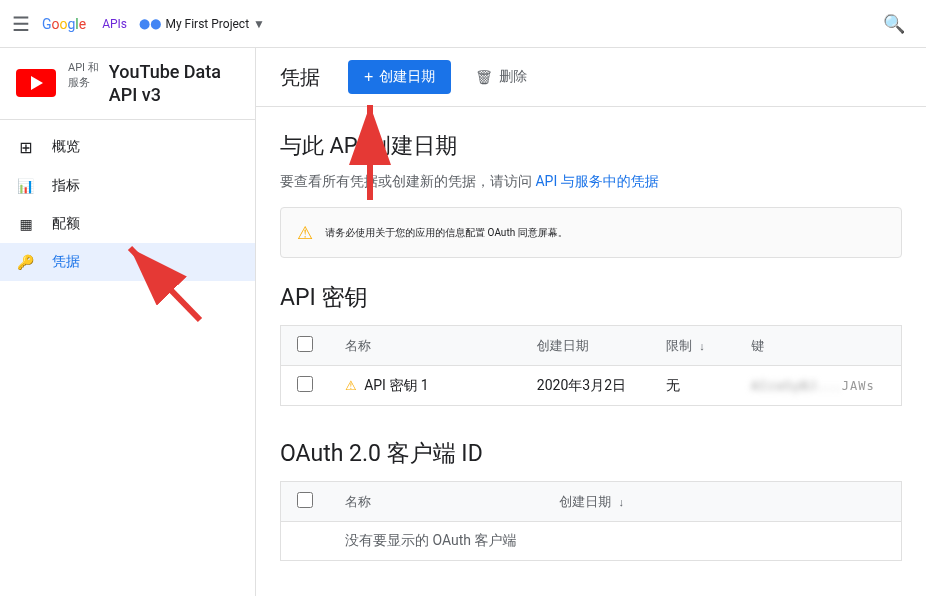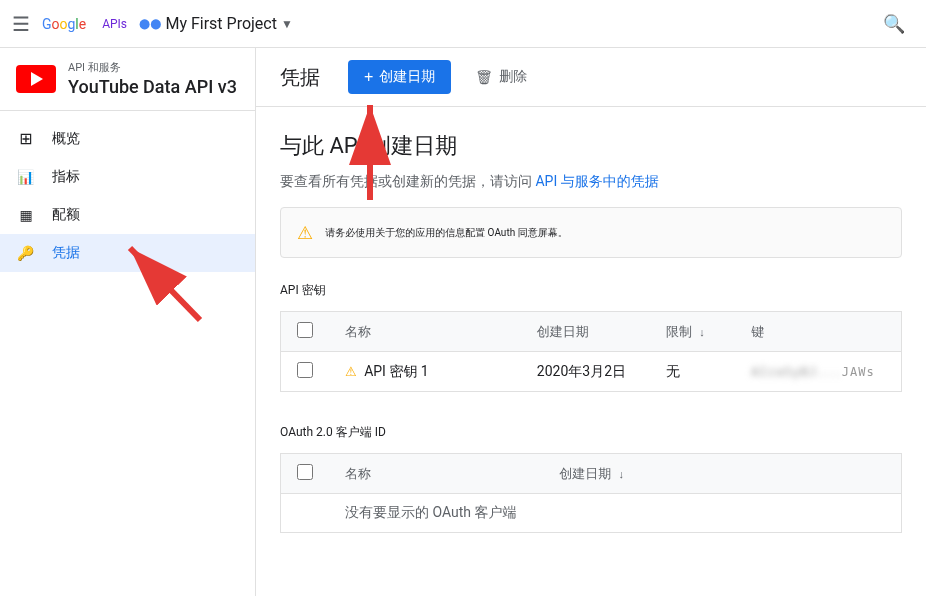--- a/index.html
+++ b/index.html
@@ -14,34 +14,34 @@
     .topbar-left { display: flex; align-items: center; gap: 12px; flex: 1; }
     .hamburger-icon { cursor: pointer; color: #5f6368; font-size: 20px; }
     .google-apis-logo { display: flex; align-items: center; gap: 16px; }
     .g-blue { color: #4285f4; }
     .g-red { color: #ea4335; }
     .g-yellow { color: #fbbc04; }
     .g-green { color: #34a853; }
     .apis-text { color: #6d28d9; font-size: 12px; }
     .project-selector { display: flex; align-items: center; gap: 4px; cursor: pointer; }
     .project-dots { color: #4285f4; font-size: 16px; }
-    .project-name { font-size: 16px; color: #202124; }
+    .project-name { font-size: 12px; color: #202124; }
     .dropdown-arrow { color: #5f6368; font-size: 12px; }
     .topbar-right { display: flex; align-items: center; gap: 8px; }
     .search-icon-btn { cursor: pointer; color: #5f6368; font-size: 18px; padding: 8px; }
 
     
     .layout { display: flex; height: calc(596px - 48px); }
 
     
     .sidebar { width: 256px; border-right: 1px solid #e0e0e0; background: #fff; display: flex; flex-direction: column; }
     .service-header { padding: 12px 16px; border-bottom: 1px solid #e0e0e0; display: flex; align-items: center; gap: 12px; }
     .yt-icon { width: 40px; height: 28px; background: #ff0000; border-radius: 4px; display: flex; align-items: center; justify-content: center; flex-shrink: 0; }
     .yt-play { width: 0; height: 0; border-top: 7px solid transparent; border-bottom: 7px solid transparent; border-left: 12px solid #fff; margin-left: 2px; }
-    .service-info { display: flex; flex-direction: column; }
+    .service-info { display: flex; flex-direction: row; }
     .service-label { font-size: 11px; color: #5f6368; }
     .service-name { font-size: 18px; color: #202124; font-weight: 500; line-height: 1.3; }
     .nav-items { padding: 8px 0; }
     .nav-item { display: flex; align-items: center; gap: 16px; padding: 10px 16px; cursor: pointer; color: #202124; font-size: 14px; }
     .nav-item.active { background: #e8f0fe; color: #1a73e8; }
     .nav-icon { width: 20px; text-align: center; font-size: 16px; flex-shrink: 0; }
     .nav-label { font-size: 14px; }
 
     
     .main { flex: 1; overflow-y: auto; background: #fff; }
@@ -54,21 +54,21 @@
 
     .content-body { padding: 24px; }
     .section-title-main { font-size: 22px; font-weight: 400; margin-bottom: 12px; color: #202124; }
     .section-desc { font-size: 14px; color: #5f6368; margin-bottom: 16px; }
     .link-blue { color: #1a73e8; text-decoration: none; }
 
     .warning-banner { display: flex; align-items: center; gap: 12px; background: #fafafa; border: 1px solid #e0e0e0; padding: 14px 16px; border-radius: 4px; margin-bottom: 24px; }
     .warn-icon { font-size: 18px; color: #f9ab00; flex-shrink: 0; }
     .warn-text { font-size: 10px; color: #202124; }
 
-    .api-section-title { font-size: 12px; font-weight: 400; margin-bottom: 12px; color: #202124; }
+    .api-section-title { font-size: 23px; font-weight: 400; margin-bottom: 12px; color: #202124; }
 
     .table-container { border: 1px solid #e0e0e0; border-radius: 0; margin-bottom: 32px; overflow: hidden; }
     .table { width: 100%; border-collapse: collapse; }
     .table th { background: #f8f9fa; font-size: 13px; color: #5f6368; font-weight: 500; padding: 10px 16px; text-align: left; border-bottom: 1px solid #e0e0e0; }
     .table td { padding: 10px 16px; font-size: 14px; color: #202124; border-bottom: 1px solid #e0e0e0; }
     .table tr:last-child td { border-bottom: none; }
     .table td.key-val { color: #aaa; font-family: monospace; font-size: 12px; }
     .col-check { width: 40px; }
     .col-name { min-width: 180px; }
     .col-date { min-width: 120px; }

